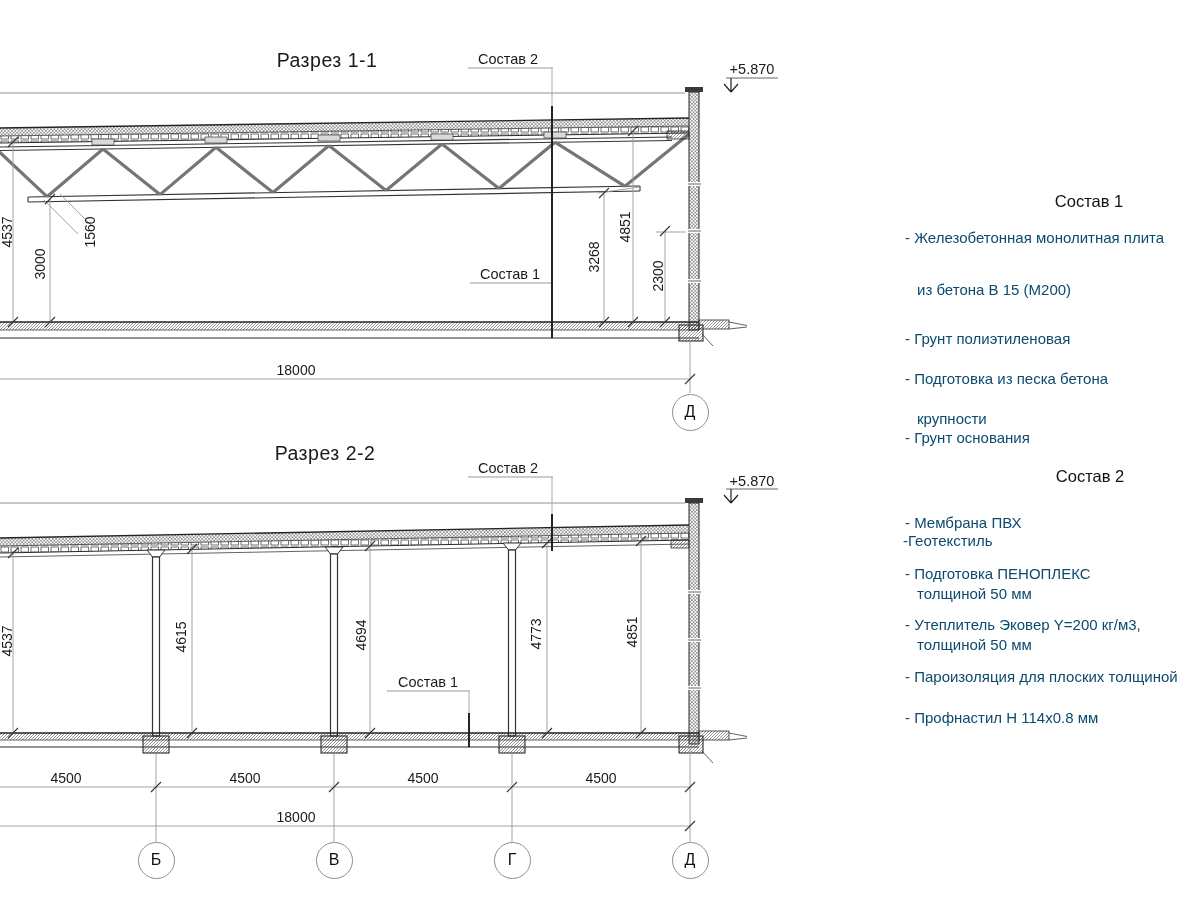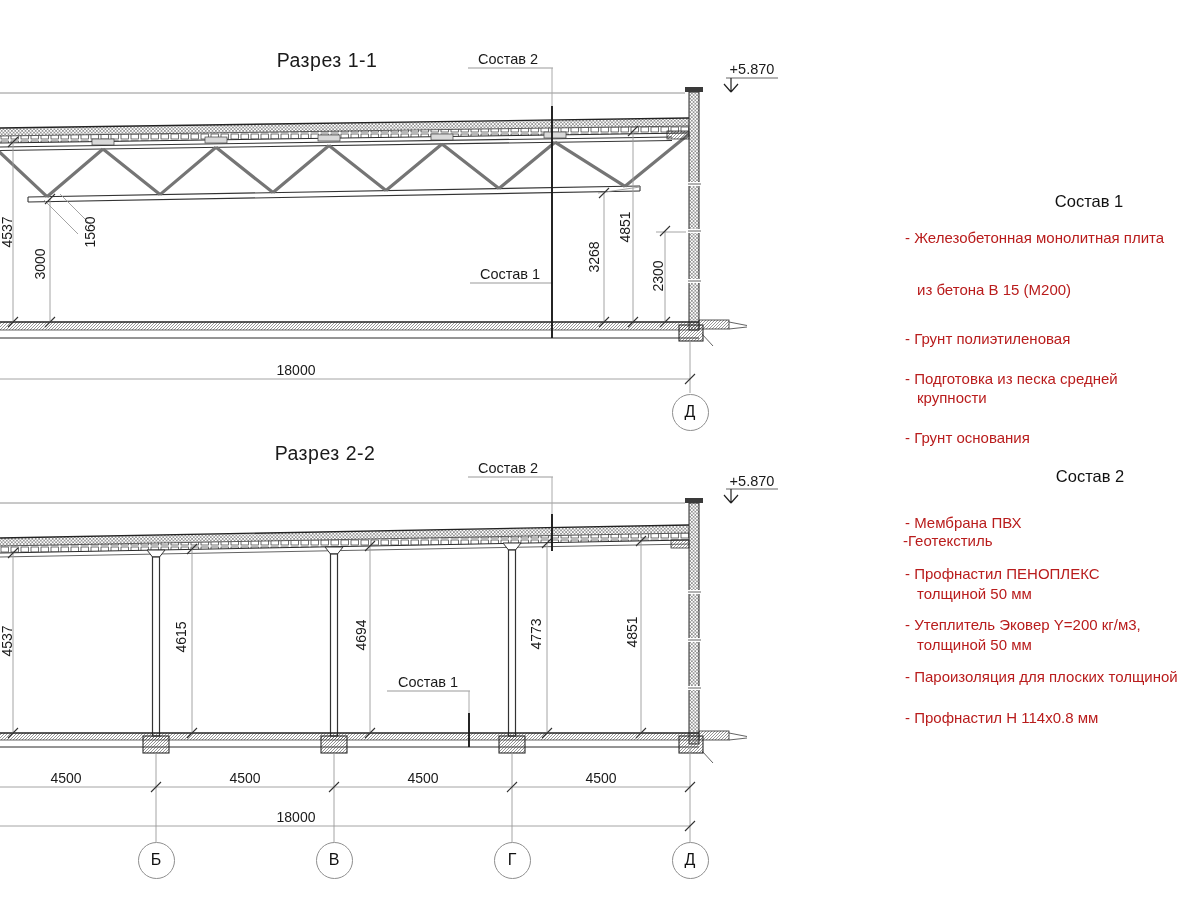--- a/index.html
+++ b/index.html
@@ -8,21 +8,21 @@
   .stage svg{position:absolute;left:0;top:0;}
   .t{position:absolute;white-space:nowrap;color:#1a1a1a;transform:translate(-50%,-50%);}
   .tv{position:absolute;white-space:nowrap;color:#1a1a1a;transform:translate(-50%,-50%) rotate(-90deg);}
   .f19{font-size:19.5px;letter-spacing:.5px;}
   .f14{font-size:14.5px;}
   .fd{font-size:14px;}
   .gc{position:absolute;width:37px;height:37px;border:1.2px solid #8f8f8f;border-radius:50%;
       background:#fff;display:flex;align-items:center;justify-content:center;
       font-size:16px;color:#111;box-sizing:border-box;}
   .lg-h{position:absolute;font-size:16.5px;color:#111;transform:translate(-50%,-50%);white-space:nowrap;}
-  .lg-l{position:absolute;font-size:15px;color:#b91c1c;white-space:nowrap;}
+  .lg-l{position:absolute;font-size:15px;color:#0c4a6e;white-space:nowrap;}
   
   .ln{stroke:#2b2b2b;stroke-width:1;fill:none;}
   .ln14{stroke:#222;stroke-width:1.4;fill:none;}
   .ln08{stroke:#3c3c3c;stroke-width:0.8;fill:none;}
   .dimln{stroke:#9a9a9a;stroke-width:0.9;fill:none;}
   .tick{stroke:#333;stroke-width:1.1;fill:none;}
   .diag{stroke:#757575;stroke-width:3.2;fill:none;}
   .chord{stroke:#333;stroke-width:1.1;fill:none;}
   .gray{stroke:#999;stroke-width:1;fill:none;}
   .lt{stroke:#aaa;stroke-width:1;fill:none;}
@@ -240,27 +240,27 @@
   <span>Г</span>
 </div>
 <div class="gc" style="left:671.5px;top:841.5px;">
   <span>Д</span>
 </div>
 
 <div class="lg-h" style="left:1089px;top:201px;">Состав 1</div>
 <div class="lg-l" style="left:905px;top:229px;">- Железобетонная  монолитная плита</div>
 <div class="lg-l" style="left:917px;top:249px;margin-top:32px;">из бетона В 15 (М200)</div>
 <div class="lg-l" style="left:905px;top:330px;">- Грунт полиэтиленовая</div>
-<div class="lg-l" style="left:905px;top:370px;">- Подготовка из песка средней</div>
-<div class="lg-l" style="left:917px;top:389px;">крупности</div>
+<div class="lg-l" style="left:905px;top:370px;">- Подготовка из песка бетона</div>
+<div class="lg-l" style="left:917px;top:410px;">крупности</div>
 <div class="lg-l" style="left:905px;top:429px;">- Грунт основания</div>
 
 <div class="lg-h" style="left:1090px;top:476px;">Состав 2</div>
 <div class="lg-l" style="left:905px;top:514px;">- Мембрана ПВХ</div>
 <div class="lg-l" style="left:903px;top:532px;">-Геотекстиль</div>
-<div class="lg-l" style="left:905px;top:565px;">- Профнастил ПЕНОПЛЕКС</div>
+<div class="lg-l" style="left:905px;top:565px;">- Подготовка ПЕНОПЛЕКС</div>
 <div class="lg-l" style="left:917px;top:585px;">толщиной 50 мм</div>
 <div class="lg-l" style="left:905px;top:616px;">- Утеплитель Эковер Y=200 кг/м3,</div>
 <div class="lg-l" style="left:917px;top:636px;">толщиной 50 мм</div>
 <div class="lg-l" style="left:905px;top:668px;">- Пароизоляция для плоских толщиной</div>
 <div class="lg-l" style="left:905px;top:709px;">- Профнастил Н 114х0.8 мм</div>
 
 </div>
 
 </body></html>

